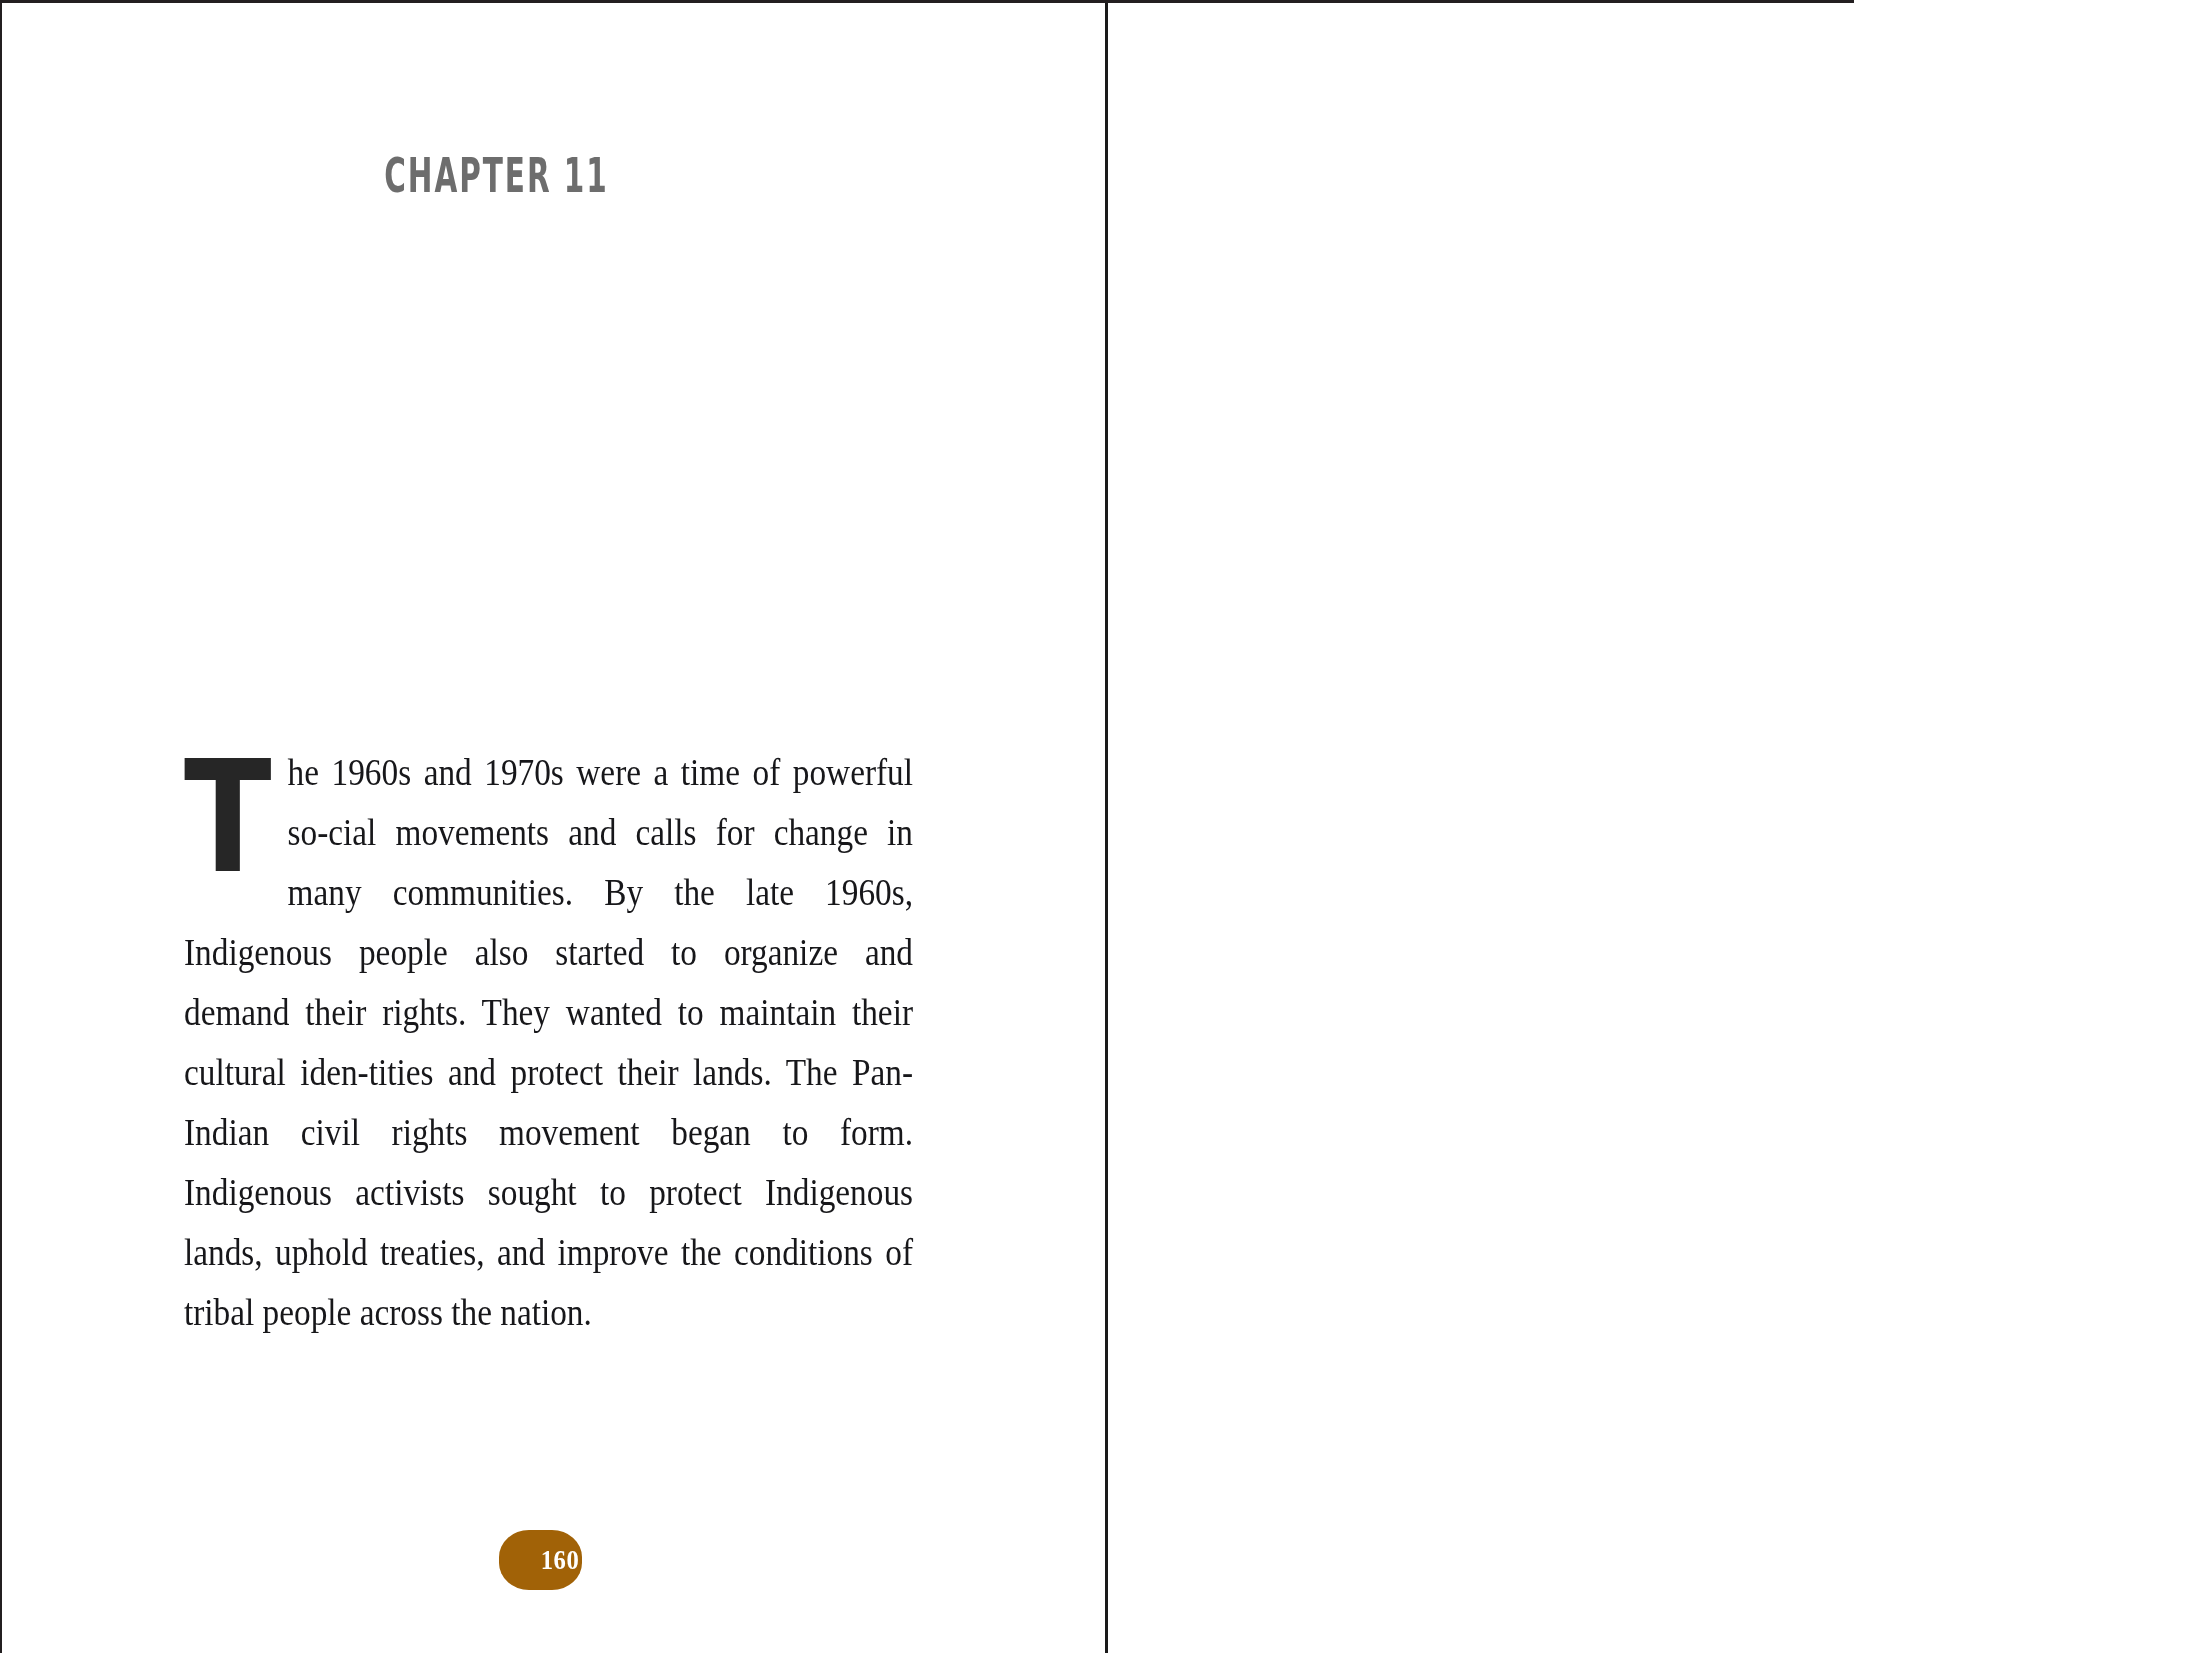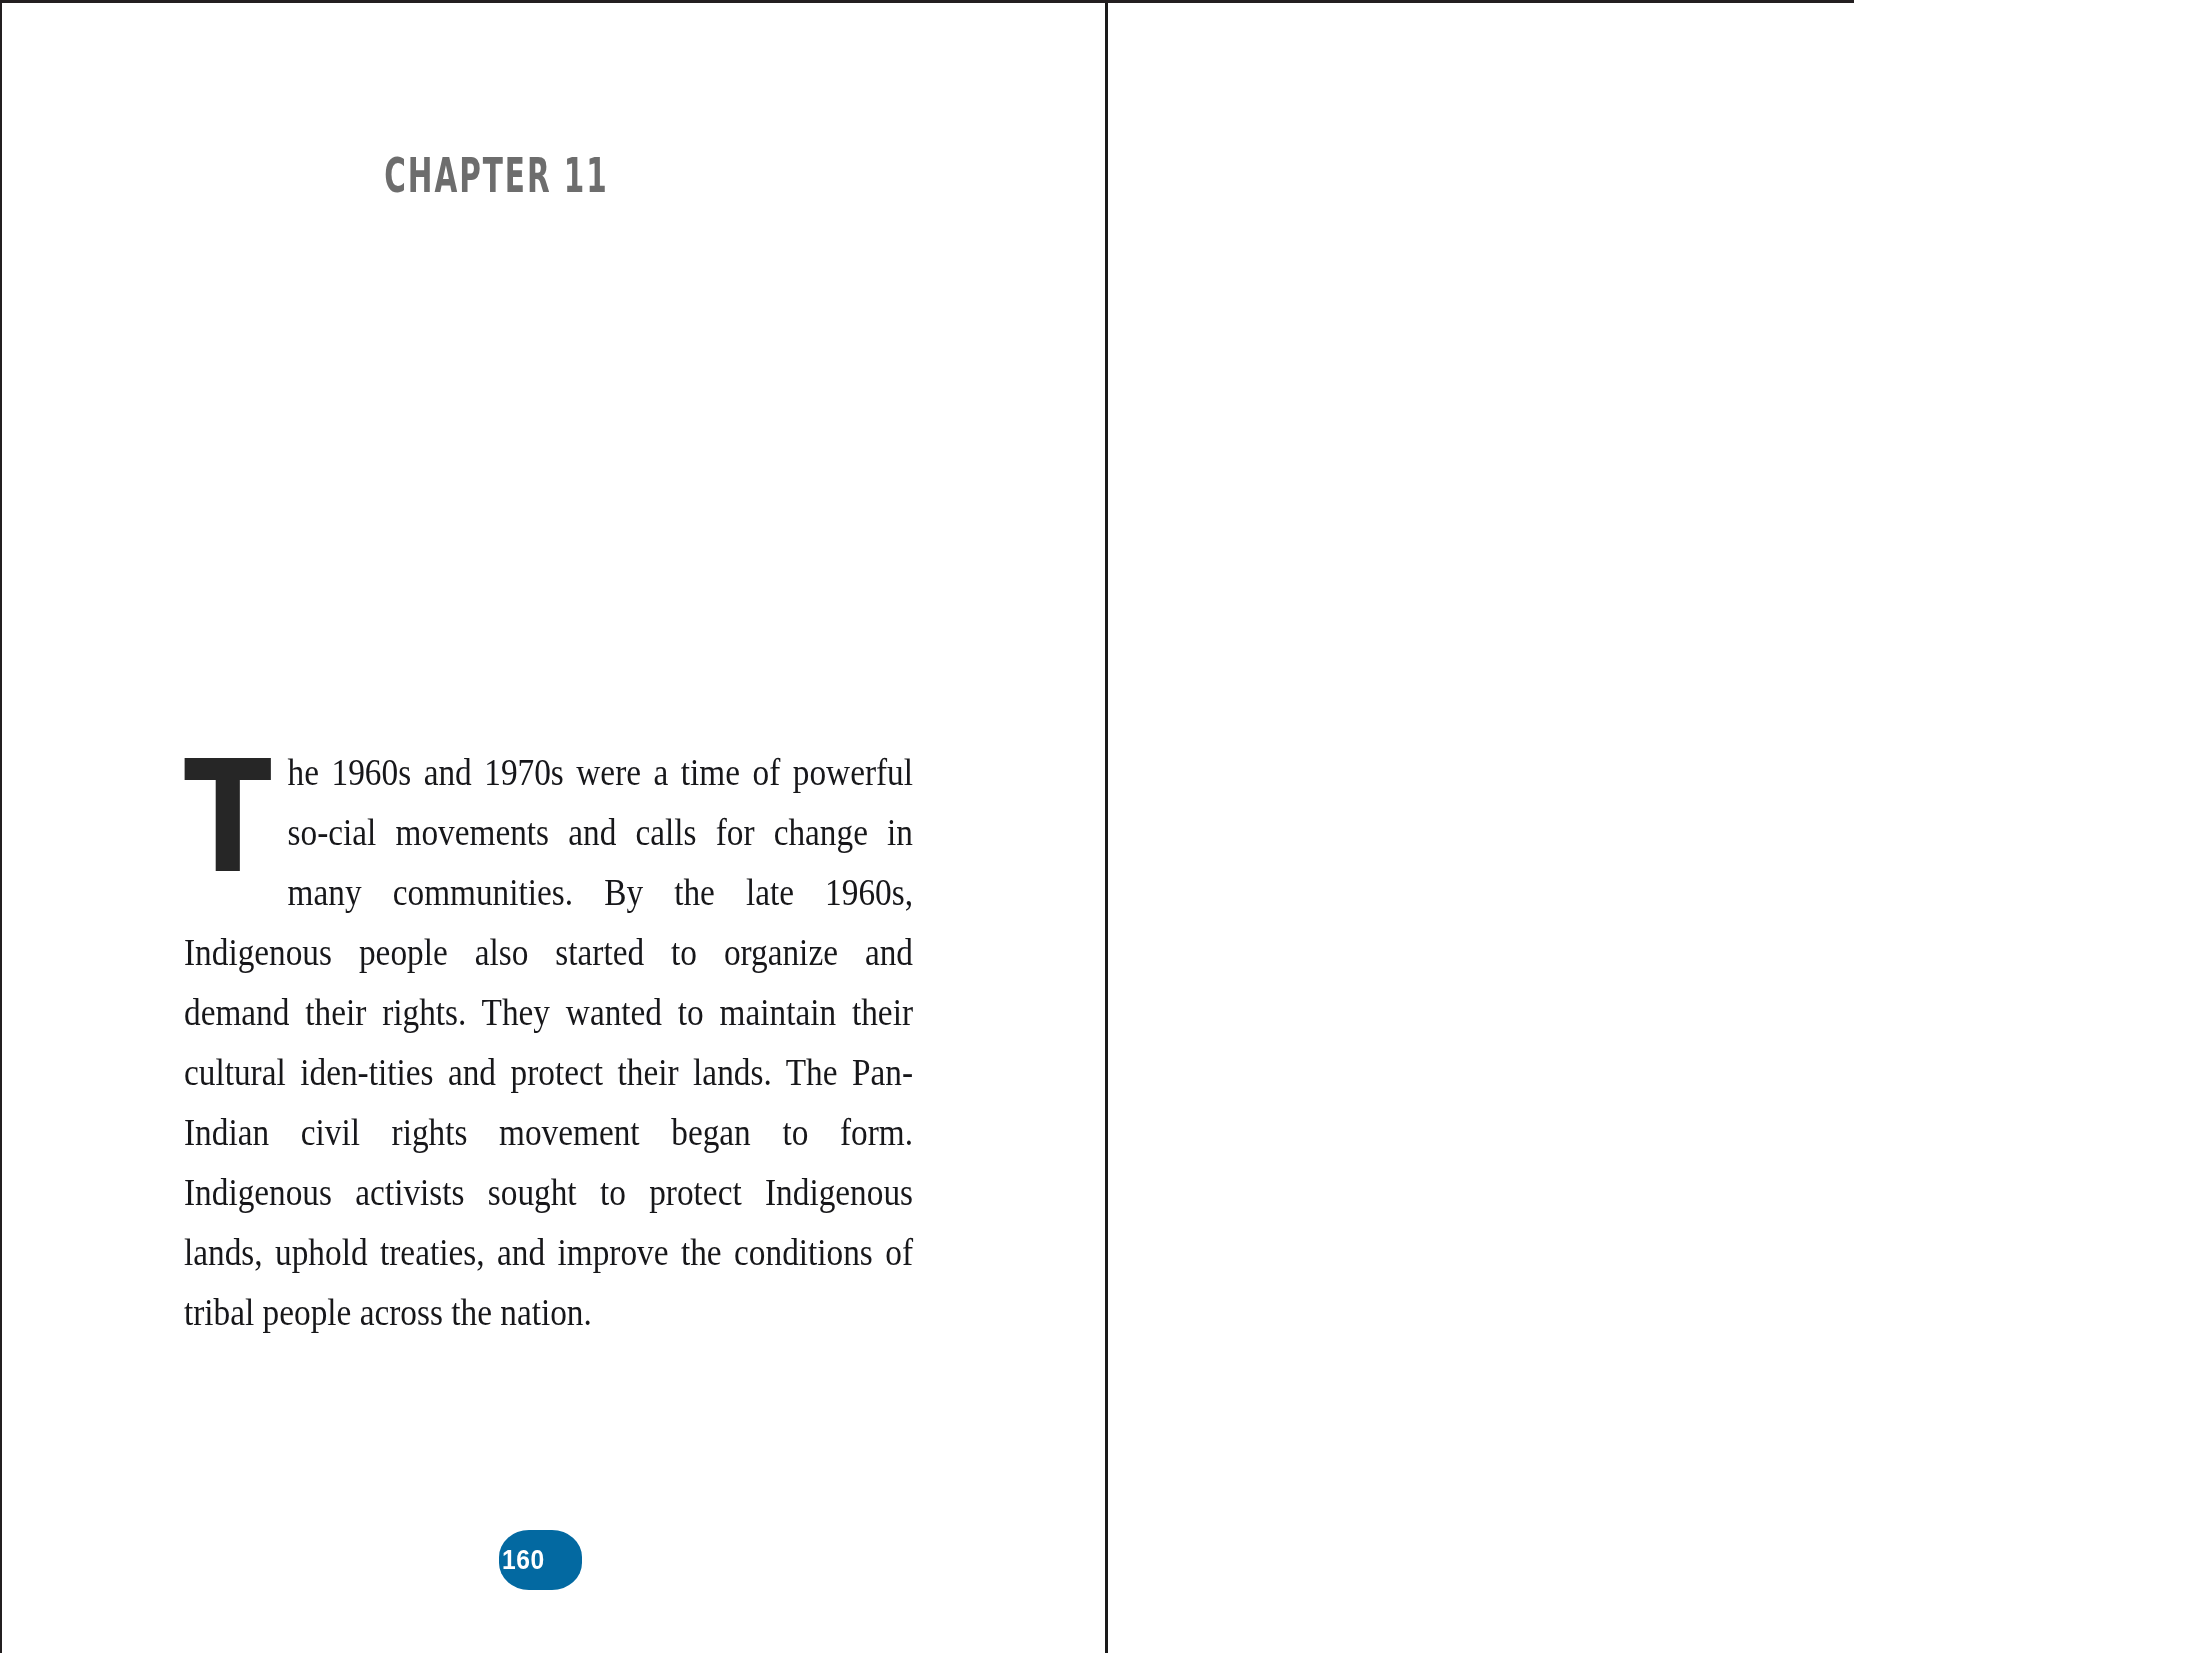--- a/index.html
+++ b/index.html
@@ -119,24 +119,24 @@
     color: #262626;
     transform: scaleX(0.92);
     transform-origin: left top;
   }
 
   
   .pagenum {
     position: absolute;
     display: flex;
     align-items: center;
-    justify-content: flex-start;
-    background: #0369a1;
+    justify-content: flex-end;
+    background: #a16207;
     color: #ffffff;
-    font-family: Liberation Sans, sans-serif;
+    font-family: Liberation Serif, serif;
     font-weight: 700;
     font-size: 28px;
     letter-spacing: 0.7px;
   }
   .pagenum-left {
     left: 497px;
     top: 1527px;
     width: 83px;
     height: 60px;
     border-radius: 30px / 27px;

